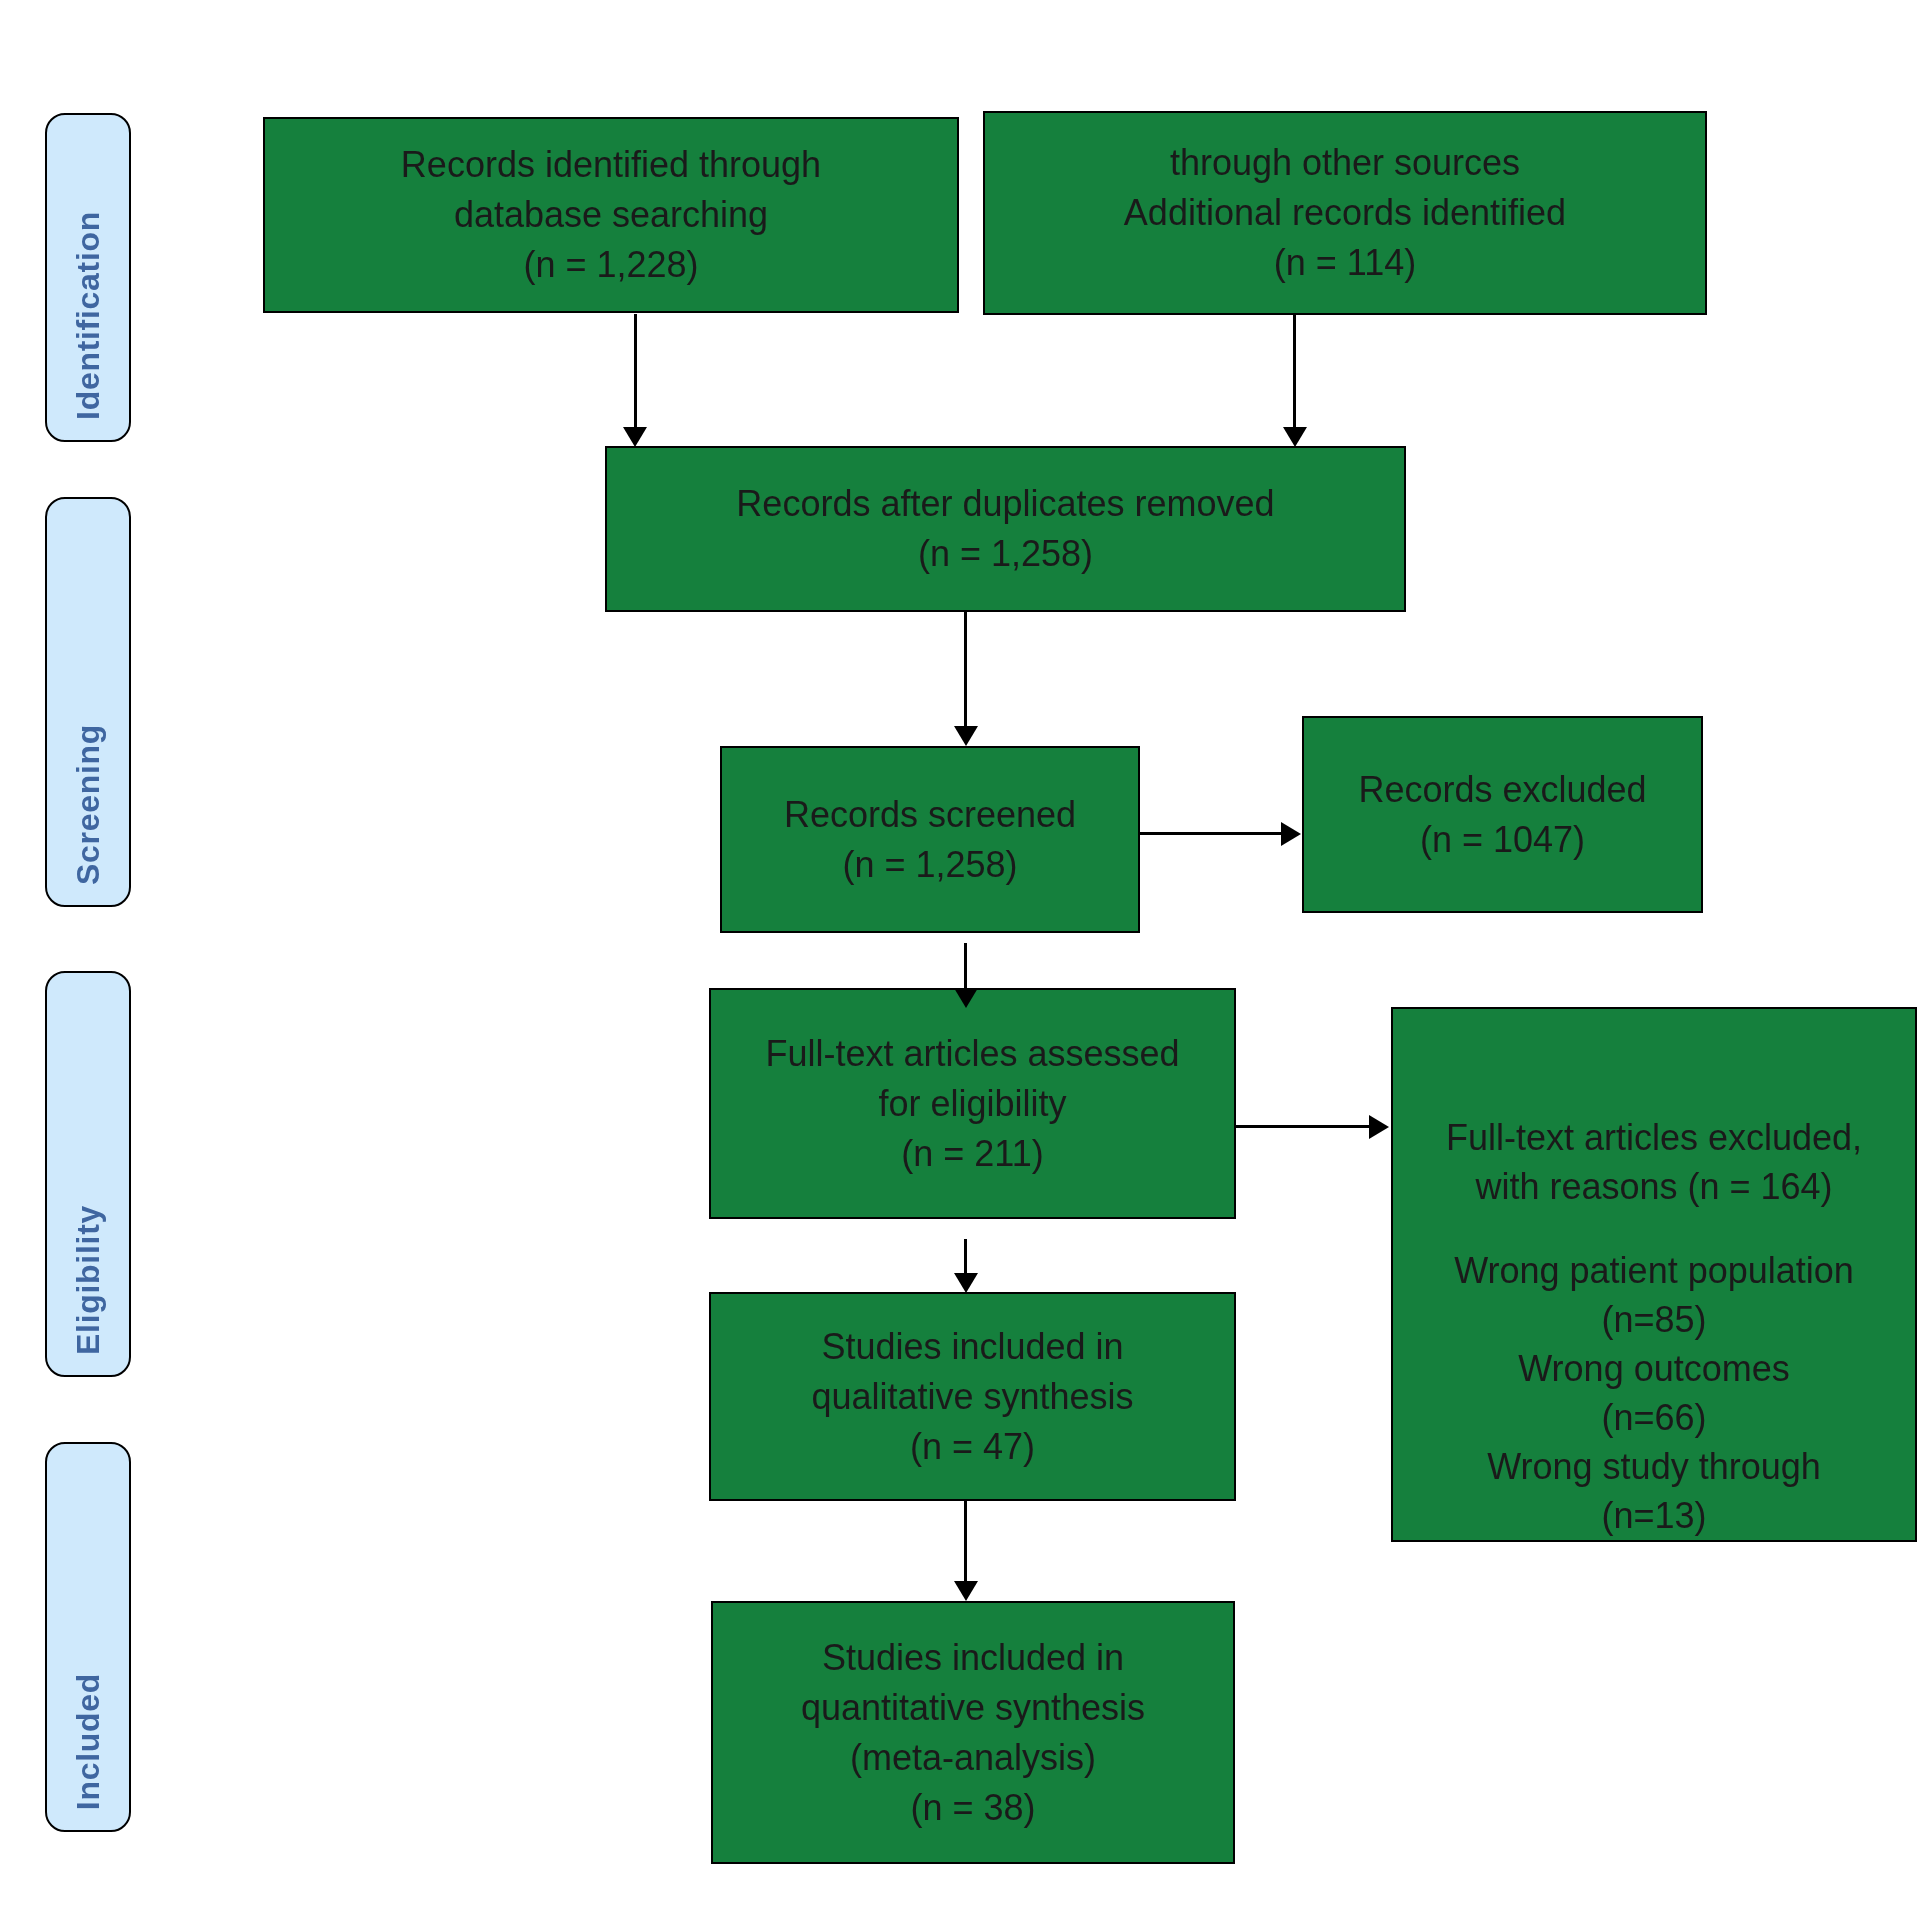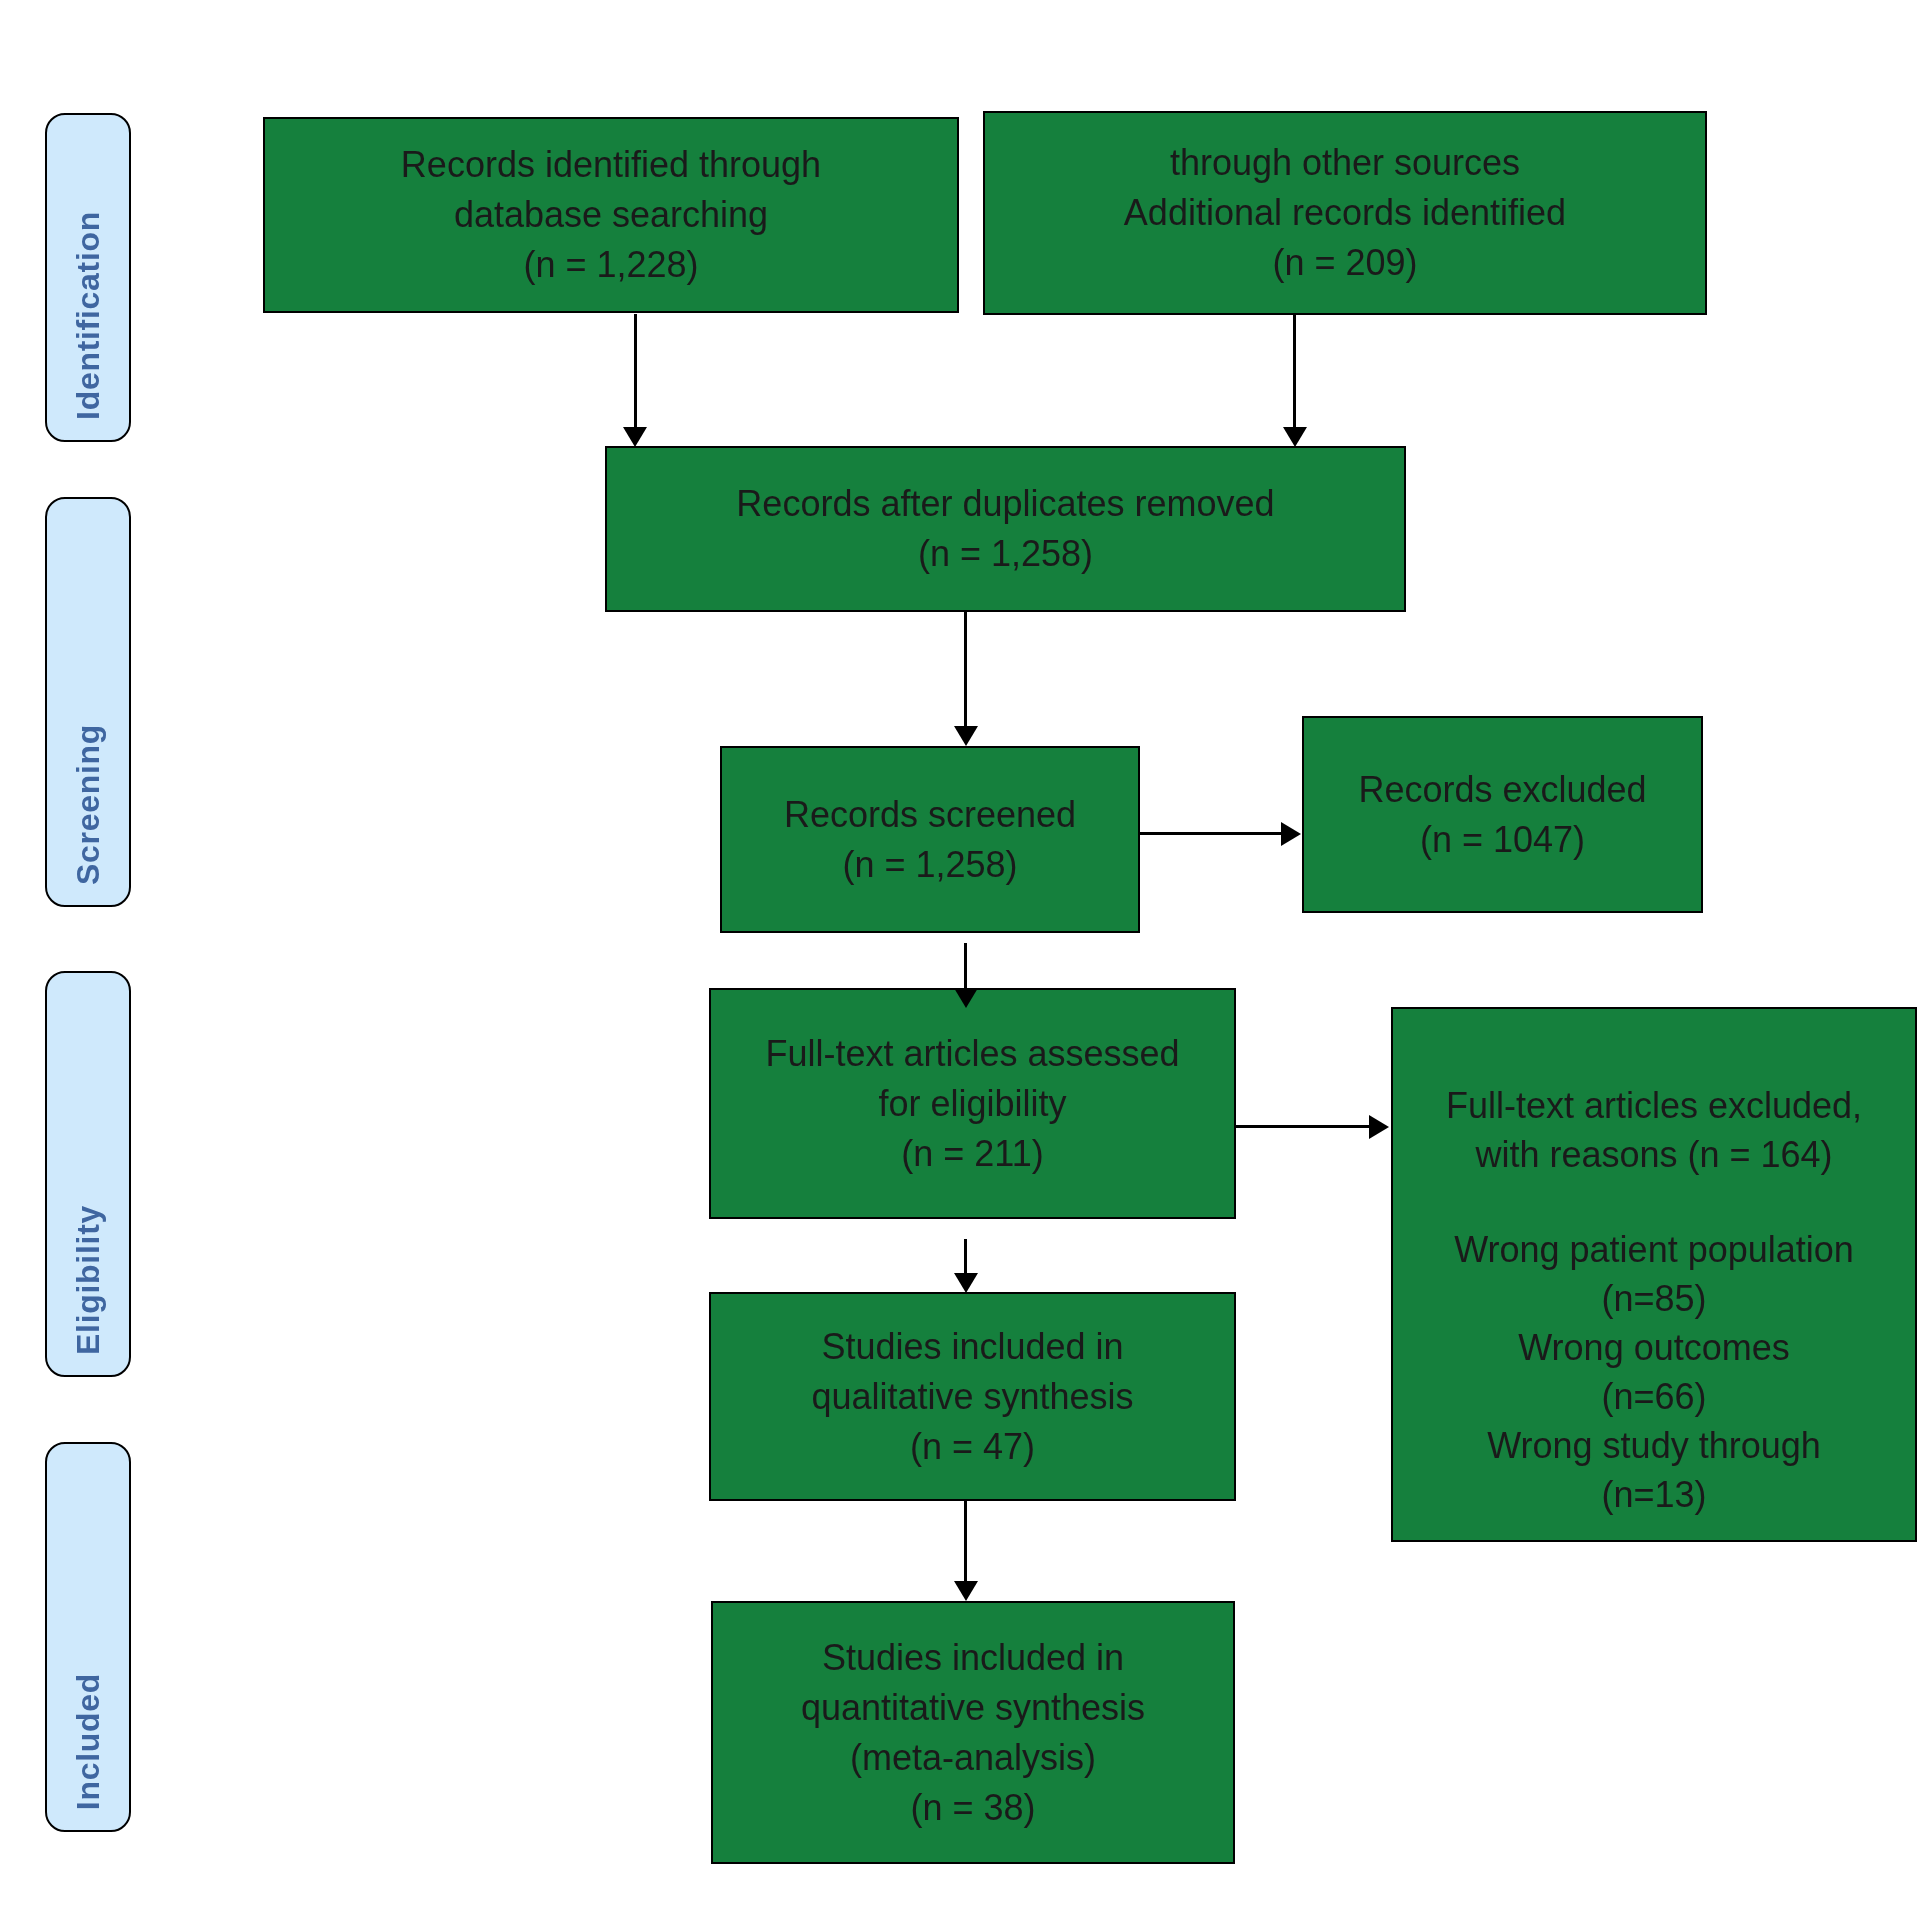--- a/index.html
+++ b/index.html
@@ -20,21 +20,21 @@
     white-space:nowrap;
   }
 
   
   .fbox{
     position:absolute;background:#15803d;border:2.7px solid #000;box-sizing:border-box;
     display:flex;flex-direction:column;justify-content:center;align-items:center;
     text-align:center;color:#1a1a1a;font-size:36px;line-height:50px;
   }
   .fbox .tline{white-space:nowrap;}
-  .fbox.topalign{justify-content:flex-start;padding-top:72px;}
+  .fbox.topalign{justify-content:flex-start;padding-top:104px;}
   .spacer{height:46px;}
 
   
   .vline{position:absolute;width:2.7px;background:#000;}
   .hline{position:absolute;height:2.7px;background:#000;}
   .arrow-down{position:absolute;width:0;height:0;
     border-left:12px solid transparent;border-right:12px solid transparent;border-top:20px solid #000;}
   .arrow-right{position:absolute;width:0;height:0;
     border-top:12px solid transparent;border-bottom:12px solid transparent;border-left:20px solid #000;}
 </style>
@@ -57,21 +57,21 @@
   </div>
 
   <div class="fbox" style="left:263px;top:117px;width:696px;height:196px;">
     <div class="tline">Records identified through</div>
     <div class="tline">database searching</div>
     <div class="tline">(n = 1,228)</div>
   </div>
   <div class="fbox" style="left:983px;top:111px;width:724px;height:204px;">
     <div class="tline">through other sources</div>
     <div class="tline">Additional records identified</div>
-    <div class="tline">(n = 209)</div>
+    <div class="tline">(n = 114)</div>
   </div>
 
   <div class="fbox" style="left:565px;top:446px;width:801px;height:166px;margin-left:40px;">
     <div class="tline">Records after duplicates removed</div>
     <div class="tline">(n = 1,258)</div>
   </div>
 
   <div class="fbox" style="left:720px;top:746px;width:420px;height:187px;">
     <div class="tline">Records screened</div>
     <div class="tline">(n = 1,258)</div>

